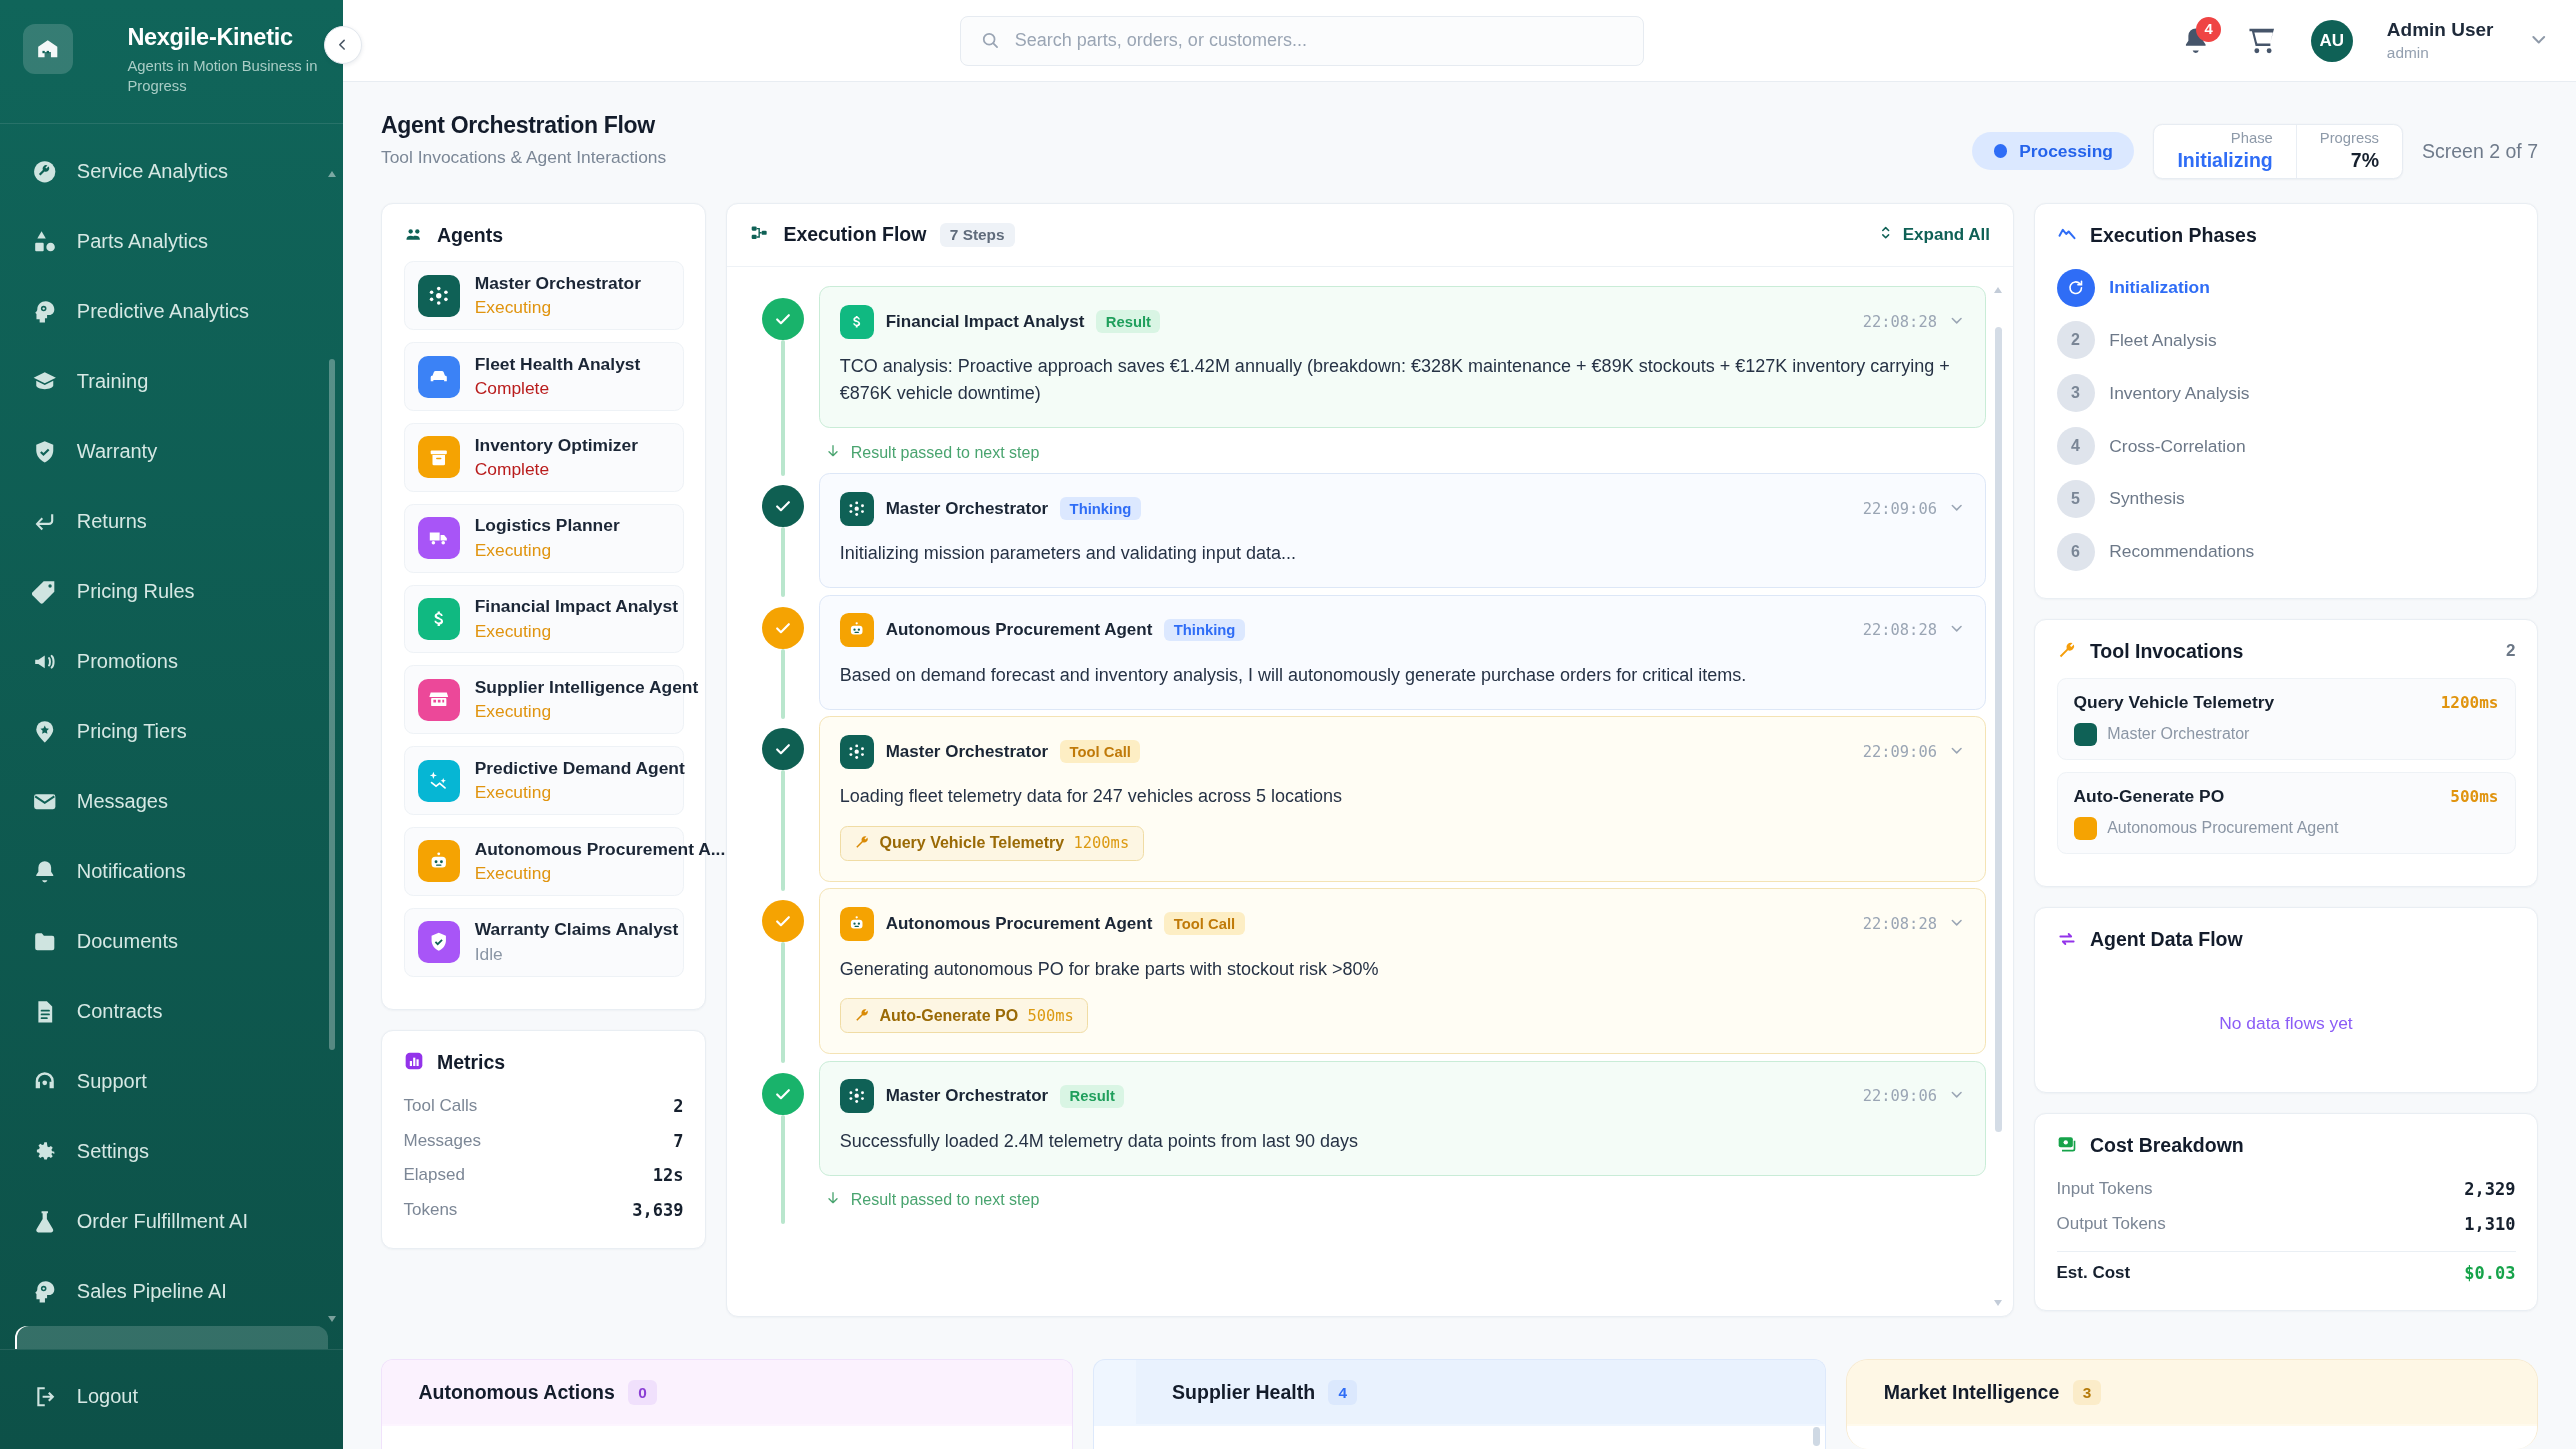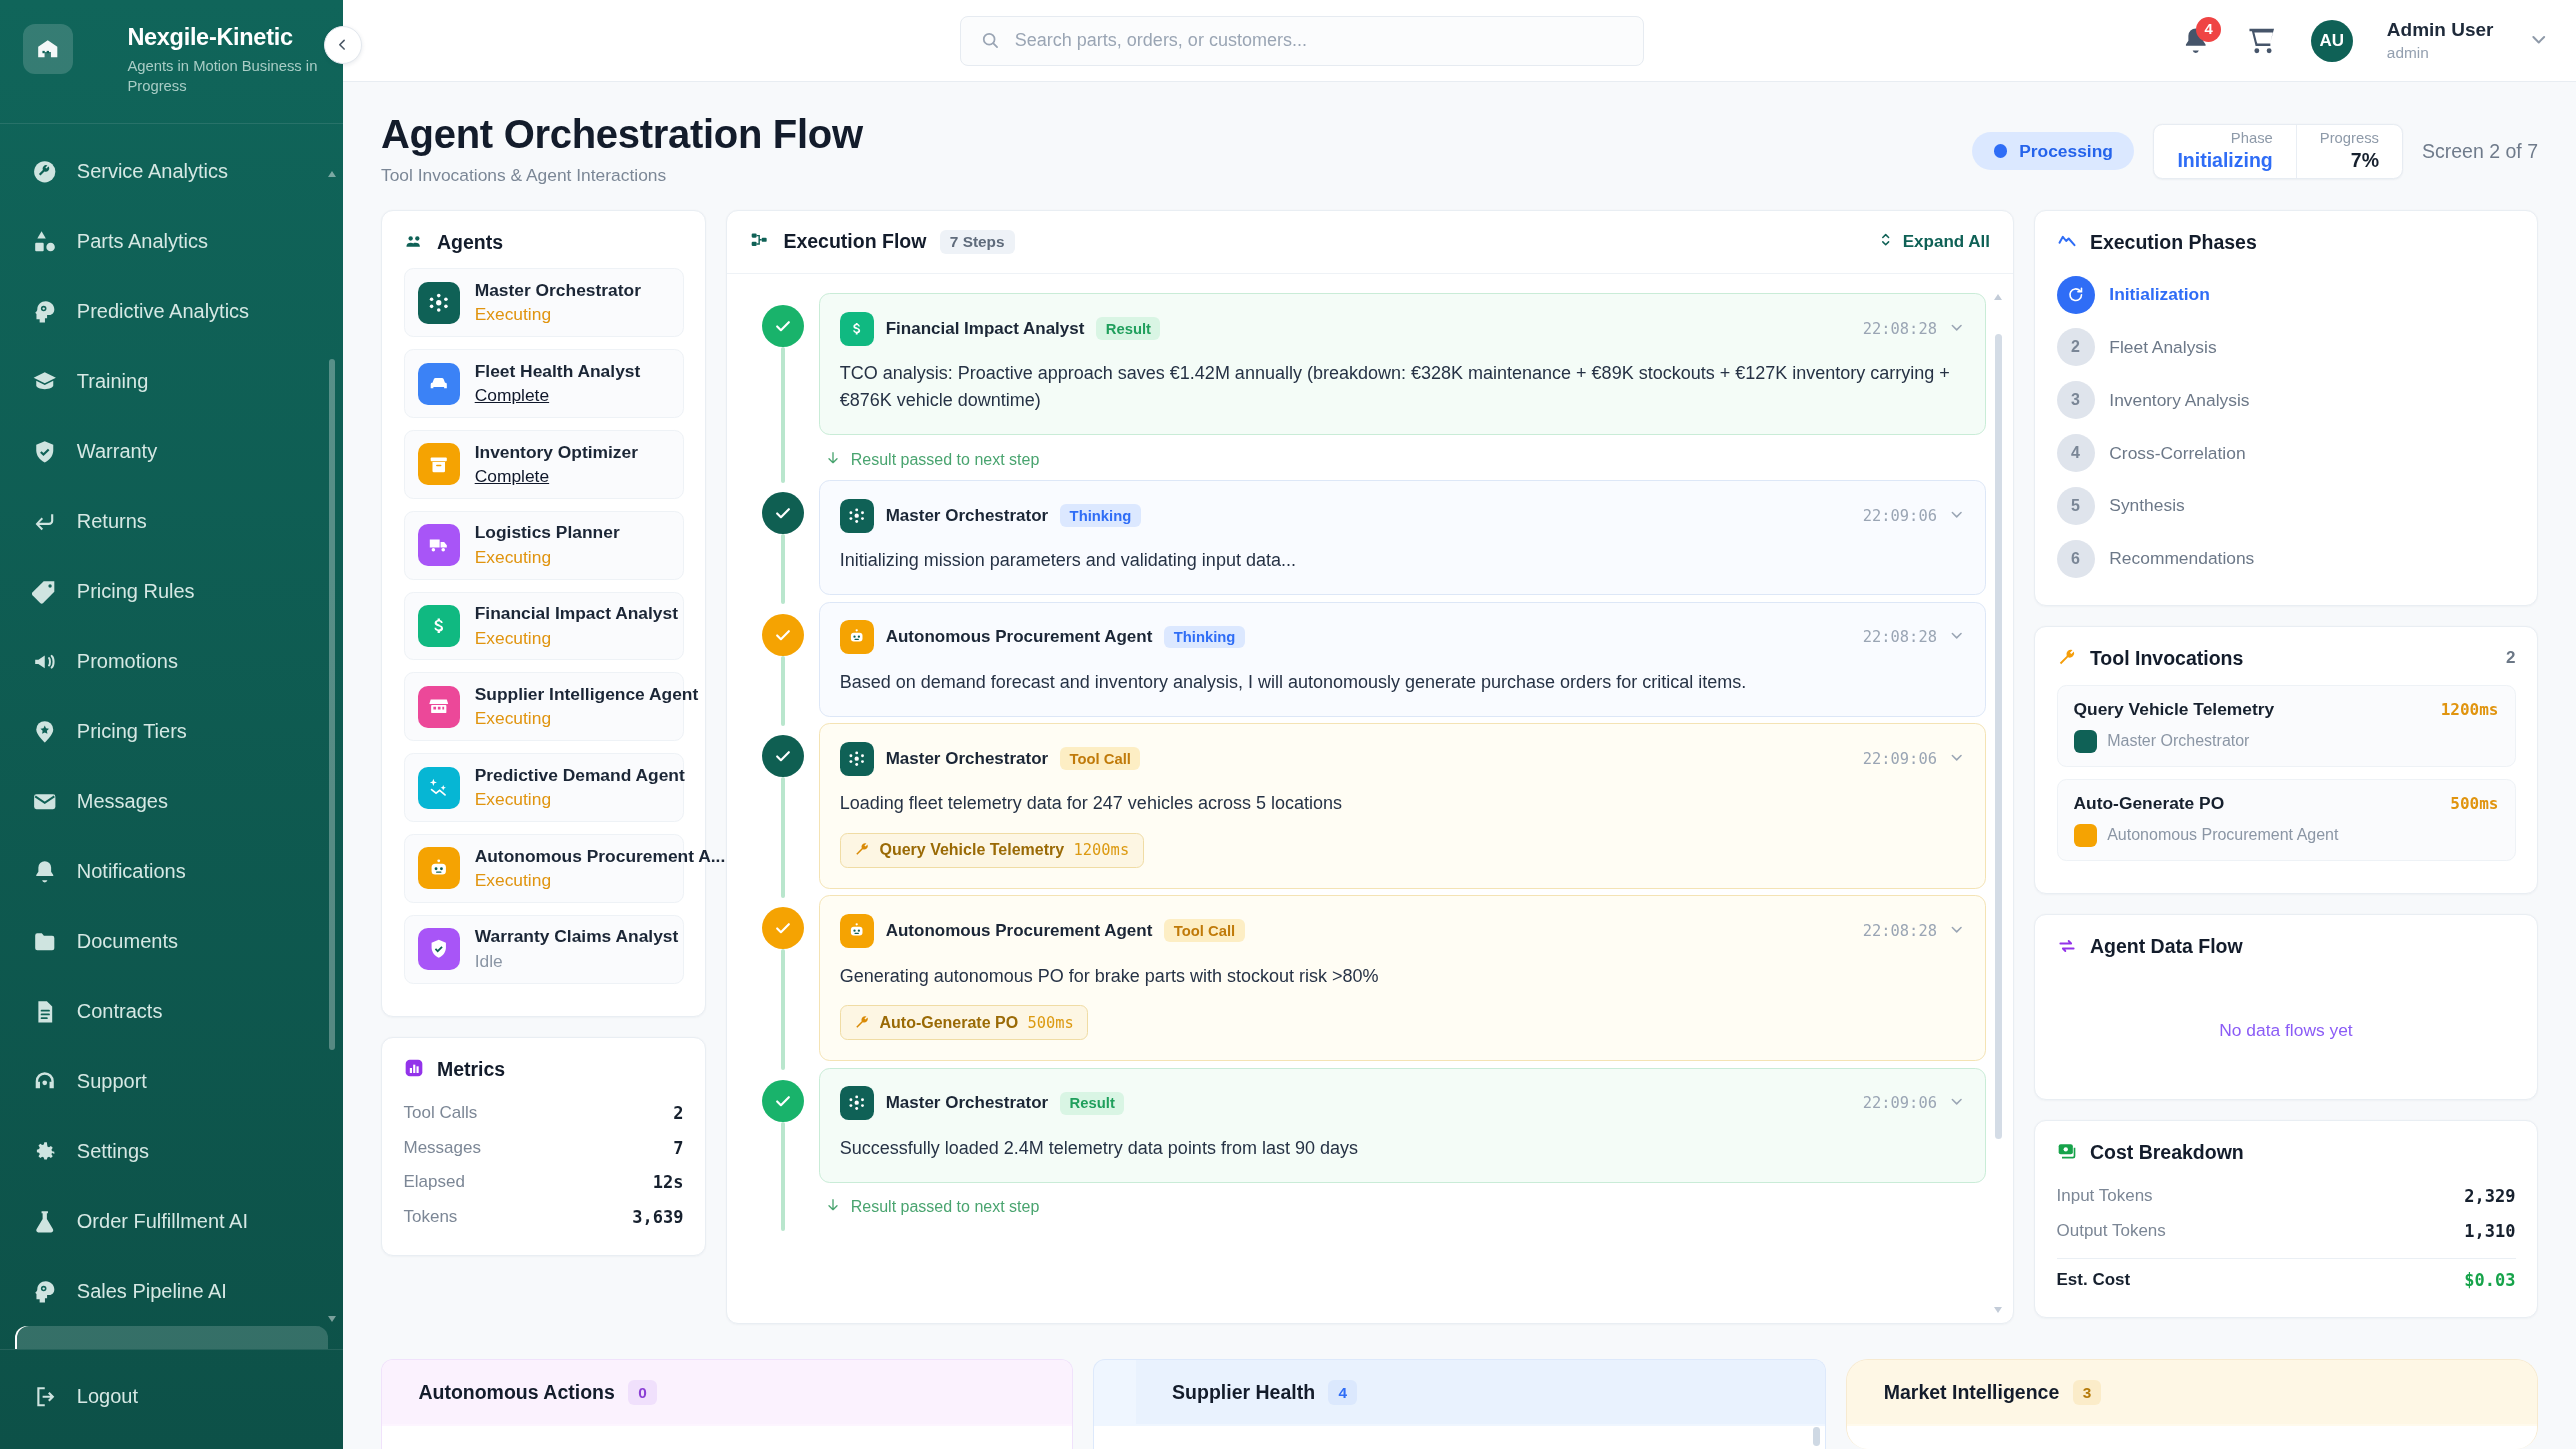--- a/index.html
+++ b/index.html
@@ -82,21 +82,21 @@
   .avatar {
     width: 42px; height: 42px; border-radius: 50%; background: #0f6156; color: #fff;
     display: flex; align-items: center; justify-content: center; font-size: 17px; font-weight: 700;
   }
   .user-meta { line-height: 1.2; }
   .user-name { font-size: 19px; font-weight: 700; color: #1e2a3a; }
   .user-role { font-size: 15.4px; color: #94a0b0; margin-top: 2.7px; }
 
   
   .pagehead { padding: 29.5px 38px 16px 38px; display: flex; align-items: flex-start; justify-content: space-between; }
-  .page-title { font-size: 40px; font-weight: 700; color: #131c2b; letter-spacing: -0.3px; }
+  .page-title { font-size: 23px; font-weight: 700; color: #131c2b; letter-spacing: -0.3px; }
   .page-sub { font-size: 17.4px; color: #7b8796; margin-top: 8px; }
   .headright { display: flex; align-items: center; gap: 19px; padding-top: 12px; }
   .pill-processing {
     display: flex; align-items: center; gap: 12px; height: 38px; padding: 0 21.5px; border-radius: 19px;
     background: #dbe8ff; color: #2563eb; font-size: 17.4px; font-weight: 700;
   }
   .pill-dot { width: 13.4px; height: 13.4px; border-radius: 50%; background: #2f6df6; }
   .phasebox {
     display: flex; align-items: stretch; background: #fff; border: 0.7px solid #e7ecf2; border-radius: 9.4px;
     box-shadow: 0 0.7px 2px rgba(16,40,70,.05); height: 55px;
@@ -127,21 +127,21 @@
   .agent-row {
     display: flex; align-items: center; gap: 14.8px;
     border: 0.7px solid #eef2f6; border-radius: 9.4px; background: #fafbfd;
     padding: 10.7px 13.4px; margin-bottom: 12px;
   }
   .agent-ic { width: 42px; height: 42px; flex: 0 0 42px; border-radius: 10px; display:flex; align-items:center; justify-content:center; }
   .agent-ic svg { width: 21.5px; height: 21.5px; fill: #fff; }
   .agent-name { font-size: 17.4px; font-weight: 700; color: #1b2troke; color:#1b2636; line-height: 1.25; white-space: nowrap; overflow: hidden; text-overflow: ellipsis; max-width: 221px; }
   .agent-status { font-size: 17.4px; margin-top: 2.7px; }
   .st-exec { color: #e0940f; }
-  .st-done { color: #0f172a; text-decoration: underline; }
+  .st-done { color: #b91c1c; }
   .st-idle { color: #8b96a5; }
 
   
   .metric-row { display: flex; justify-content: space-between; align-items: center; padding: 7.4px 0; }
   .metric-k { font-size: 17px; color: #7c8796; }
   .metric-v { font-size: 17px; font-weight: 700; color: #16202e; font-family: "DejaVu Sans Mono", monospace; }
 
   
   .flow-card { display: flex; flex-direction: column; height: 1114px; }
   .flow-head {

